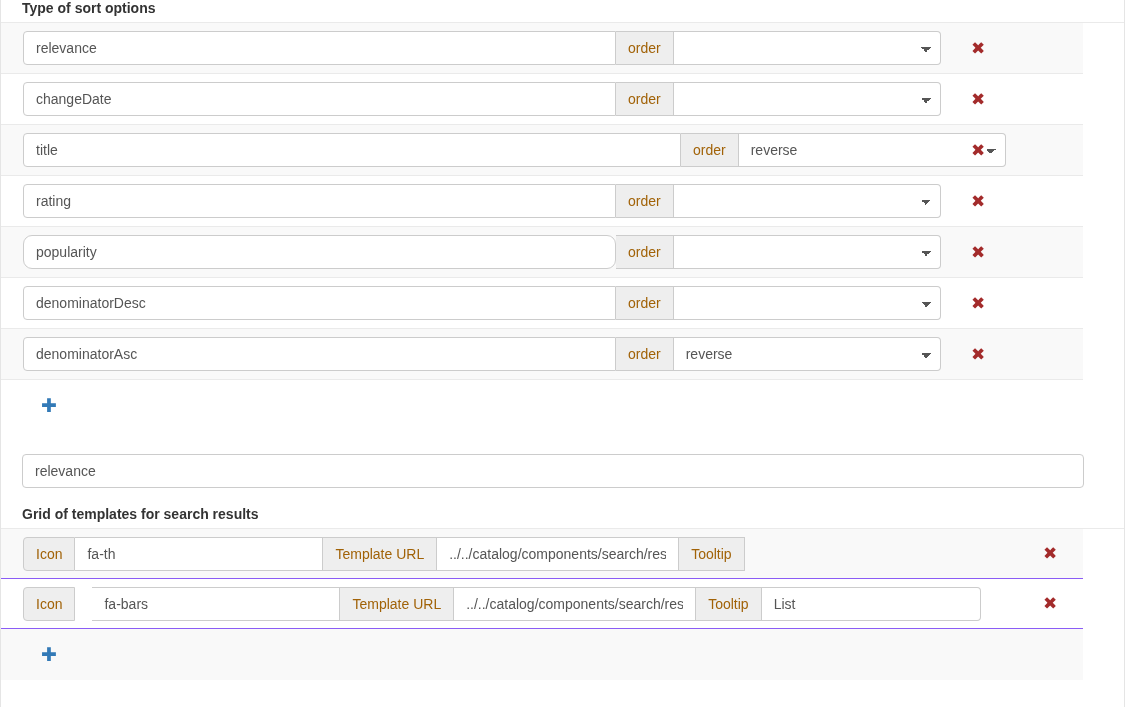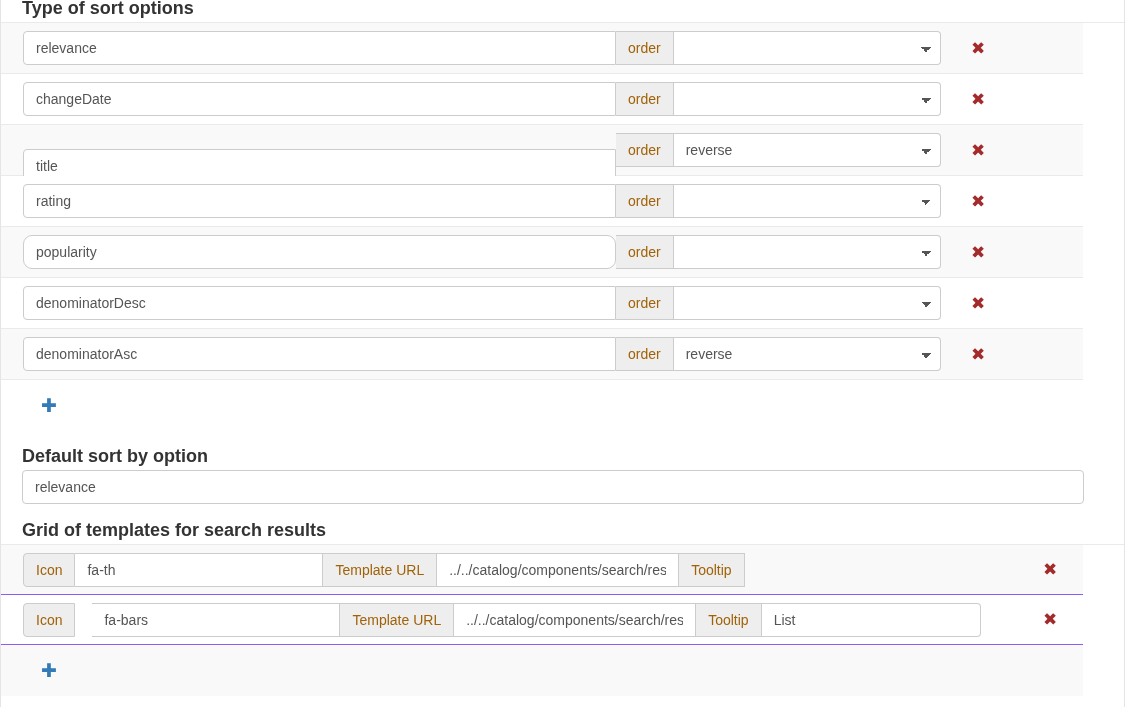--- a/index.html
+++ b/index.html
@@ -41,21 +41,21 @@
     position: absolute;
     left: 1px;
     top: 0;
     width: 1123px;
     height: 707px;
     padding: 0;
   }
 
   .field-label {
     font-weight: bold;
-    font-size: 18px;
+    font-size: 14px;
     color: #333;
     margin: 0;
     padding-left: 21px;
     line-height: 16px;
   }
 
   .rows {
     margin-top: 6px;
     border-top: 1px solid #eaeaea;
   }
@@ -232,21 +232,21 @@
         <div class="row">
           <div class="input-group">
             <input type="text" class="form-control ig-first" value="changeDate" style="width: 593px;">
             <span class="addon">order</span>
             <select class="form-control ig-last" style="width: 267px;"><option value=""></option><option value="reverse">reverse</option></select>
           </div>
           <button class="remove-btn">✖</button>
         </div>
         <div class="row odd">
           <div class="input-group">
-            <input type="text" class="form-control ig-first" value="title" style="width: 593px; margin-top: 16px;">
+            <input type="text" class="form-control ig-first" value="title" style="width: 658px;">
             <span class="addon">order</span>
             <select class="form-control ig-last" style="width: 267px;"><option value=""></option><option value="reverse" selected="">reverse</option></select>
           </div>
           <button class="remove-btn">✖</button>
         </div>
         <div class="row">
           <div class="input-group">
             <input type="text" class="form-control ig-first" value="rating" style="width: 593px;">
             <span class="addon">order</span>
             <select class="form-control ig-last" style="width: 267px;"><option value=""></option><option value="reverse">reverse</option></select>
@@ -278,21 +278,20 @@
           <button class="remove-btn">✖</button>
         </div>
       </div>
 
     <div class="add-row">
       <button class="add-btn">✚</button>
     </div>
 
     <div class="spacer-lg"></div>
 
-    <div class="field-label">Default sort by option</div>
 
     <input class="wide-input" type="text" value="relevance" style="">
 
     <div style="height:18px"></div>
 
     <div class="field-label">Grid of templates for search results</div>
 
     <div class="rows" id="tpl-rows">
         <div class="tpl-row odd">
           <div class="input-group">

